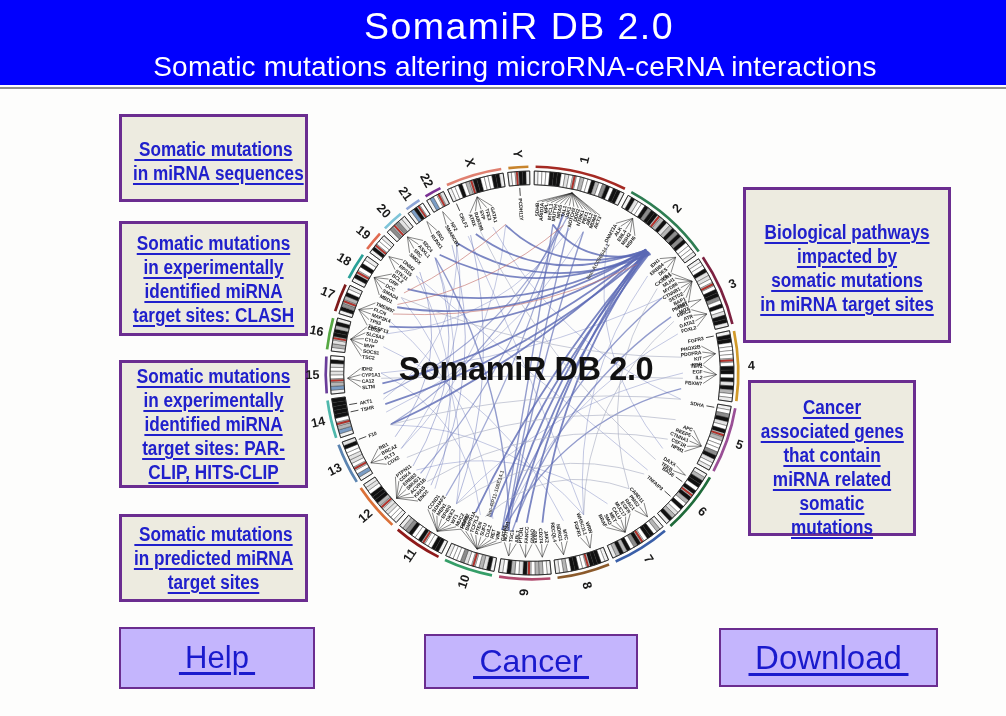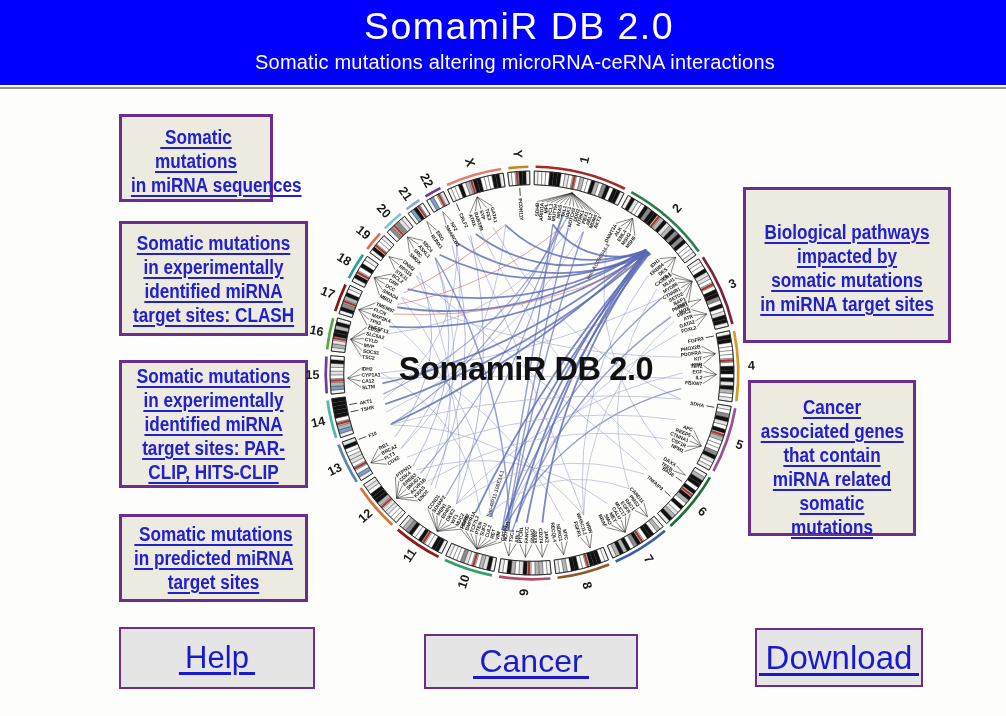--- a/index.html
+++ b/index.html
@@ -1,31 +1,31 @@
 <!DOCTYPE html>
 <html><head><meta charset="utf-8"><style>
 * { margin:0; padding:0; box-sizing:border-box; }
 body { width:1006px; height:716px; background:#FDFDFC; font-family:"Liberation Sans",sans-serif; position:relative; overflow:hidden; }
 .hdr { position:absolute; left:0; top:0; width:1006px; height:85px; background:#0100FE; color:#fff; }
 .hdr h1 { font-size:37.5px; font-weight:normal; text-align:center; padding-left:32px; margin-top:5px; letter-spacing:1.45px; }
-.hdr h2 { font-size:20px; font-weight:normal; text-align:center; padding-left:24px; margin-top:3px; letter-spacing:0.2px; }
+.hdr h2 { font-size:28px; font-weight:normal; text-align:center; padding-left:24px; margin-top:3px; letter-spacing:0.2px; }
 .grayline { position:absolute; left:0; top:86.5px; width:1006px; height:2px; background:#8F8F8F; }
 .bx { position:absolute; background:#EDEBE0; border:3px solid #6B2D90; display:flex; align-items:center; justify-content:center; text-align:center; }
 .bx a { display:block; width:100%; transform:scaleX(0.88); color:#2020CC; font-weight:bold; font-size:19.5px; line-height:24px; text-decoration:underline; text-decoration-thickness:2.4px; text-underline-offset:2.8px; }
-.btn { position:absolute; background:#e5e5e5; border:2.5px solid #6B2D90; display:flex; align-items:center; justify-content:center; }
+.btn { position:absolute; background:#c4b5fd; border:2.5px solid #6B2D90; display:flex; align-items:center; justify-content:center; }
 .btn a { color:#1A1ACD; text-decoration:underline; text-decoration-thickness:2.5px; text-underline-offset:4px; }
 </style></head>
 <body>
 <div class="hdr">
     <h1>SomamiR DB 2.0</h1>
     <h2>Somatic mutations altering microRNA-ceRNA interactions</h2>
   </div>
 <div class="grayline"></div>
 
-<div class="bx" style="left:119px;top:114px;width:154px;height:88px;padding-top:5px">
+<div class="bx" style="left:119px;top:114px;width:189px;height:88px;padding-top:5px">
     <a>&nbsp;Somatic mutations in&nbsp;miRNA&nbsp;sequences</a>
   </div>
 <div class="bx" style="left:119px;top:221px;width:189px;height:115px">
     <a>Somatic mutations in&nbsp;experimentally identified&nbsp;miRNA target&nbsp;sites:&nbsp;CLASH</a>
   </div>
 <div class="bx" style="left:119px;top:360px;width:189px;height:128px;padding-top:0">
     <a>Somatic mutations in&nbsp;experimentally identified&nbsp;miRNA target&nbsp;sites:&nbsp;PAR-CLIP,&nbsp;HITS-CLIP</a>
   </div>
 <div class="bx" style="left:119px;top:514px;width:189px;height:88px">
     <a>&nbsp;Somatic mutations in&nbsp;predicted&nbsp;miRNA target&nbsp;sites</a>
@@ -37,21 +37,21 @@
 <div class="bx" style="left:748px;top:380px;width:168px;height:156px;padding-top:18px">
     <a>Cancer associated&nbsp;genes that&nbsp;contain miRNA&nbsp;related somatic mutations</a>
   </div>
 
 <div class="btn" style="left:119px;top:627px;width:196px;height:62px">
     <a style="font-size:31px"> Help </a>
   </div>
 <div class="btn" style="left:424px;top:634px;width:214px;height:55px">
     <a style="font-size:32px"> Cancer </a>
   </div>
-<div class="btn" style="left:755px;top:628px;width:168px;height:59px">
+<div class="btn" style="left:719px;top:628px;width:219px;height:59px">
     <a style="font-size:33px"> Download </a>
   </div>
 
 <svg width="440" height="440" viewBox="0 0 440 440" style="position:absolute;left:312px;top:153px;overflow:visible">
 <path d="M335.58,98.08 Q244.76,228.88 230.46,369.63" fill="none" stroke="#5A68B4" stroke-width="1.8" stroke-opacity="0.8"></path>
 <path d="M334.47,97.04 Q239.91,228.24 214.77,369.91" fill="none" stroke="#5A68B4" stroke-width="1.8" stroke-opacity="0.8"></path>
 <path d="M337.65,100.08 Q237.9,228.43 204.32,369.18" fill="none" stroke="#5A68B4" stroke-width="1.8" stroke-opacity="0.8"></path>
 <path d="M333.97,96.57 Q234.26,227.06 193.95,367.72" fill="none" stroke="#5A68B4" stroke-width="1.8" stroke-opacity="0.8"></path>
 <path d="M336.93,99.37 Q231.22,226.49 178.65,364.19" fill="none" stroke="#5A68B4" stroke-width="1.8" stroke-opacity="0.8"></path>
 <path d="M335.85,98.33 Q227.63,224.92 163.81,359.08" fill="none" stroke="#5A68B4" stroke-width="1.8" stroke-opacity="0.8"></path>

